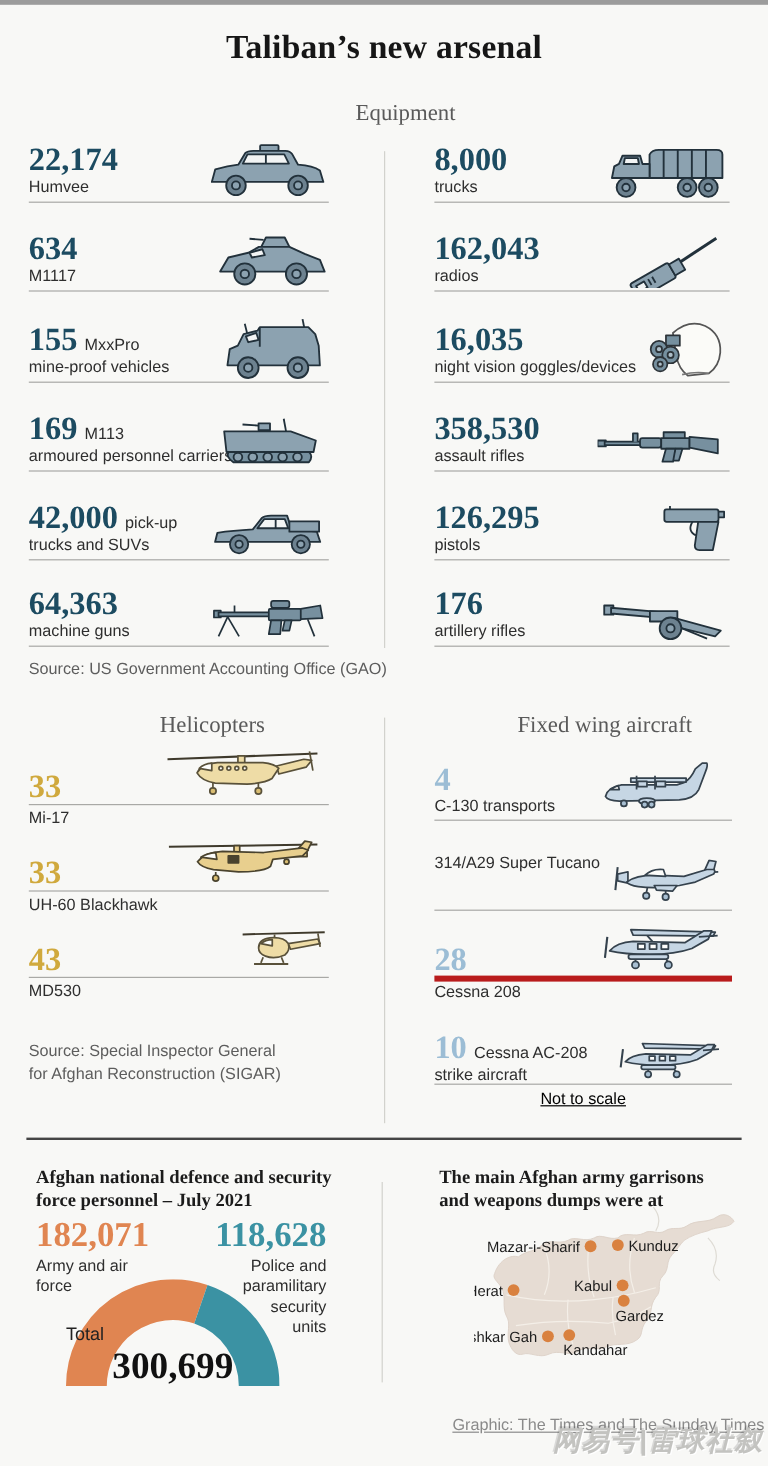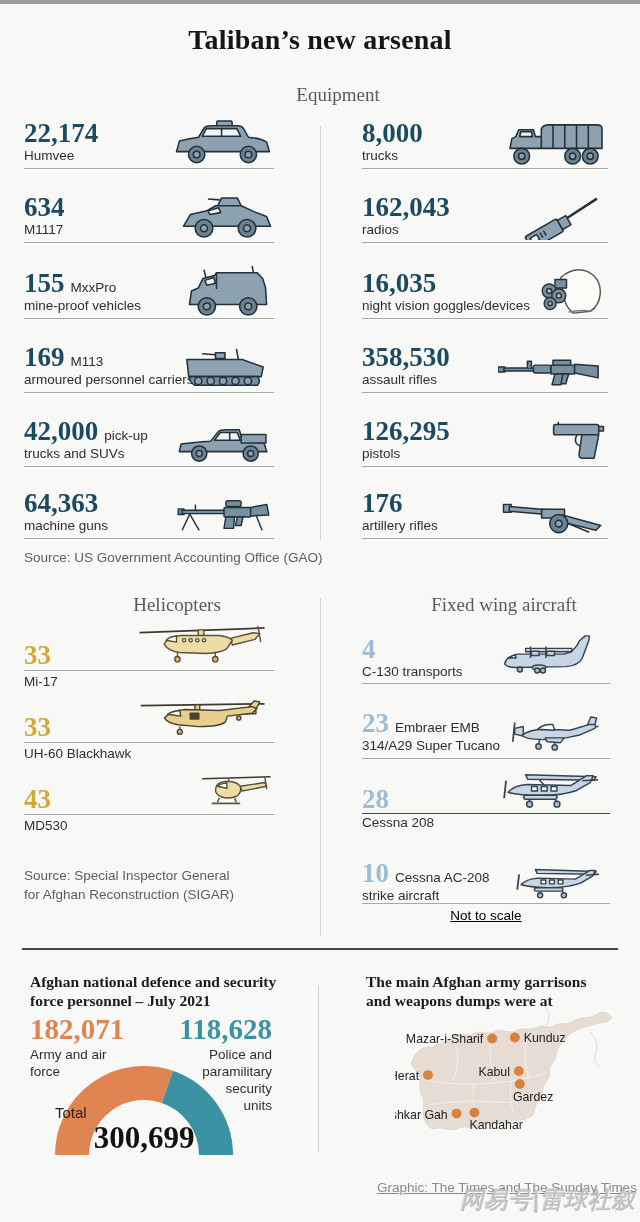--- a/index.html
+++ b/index.html
@@ -33,21 +33,21 @@
   .hrow{position:absolute;left:24px;width:250px;}
   .hrow .top{position:relative;height:38px;border-bottom:1px solid #a9a9a6;}
   .hrow .num{position:absolute;left:0;bottom:1px;color:#d0a93d;}
   .hrow .icn{bottom:3px;}
   .hrow .lbl{margin-top:3px;}
 
   
   .frow{position:absolute;left:362px;width:248px;}
   .frow .num{color:#9cbdd5;}
   .frow.above{border-bottom:1px solid #a9a9a6;}
-  .frow .top{position:relative;height:27px;border-bottom:1px solid #b91c1c;}
+  .frow .top{position:relative;height:27px;border-bottom:5px solid #b91c1c;}
   .frow .top .num{position:absolute;left:0;bottom:0;}
   .frow .top .icn{bottom:3px;}
 
   .src{position:absolute;left:24px;font-size:13.5px;line-height:19px;color:#5d5d5d;}
   #note-scale{position:absolute;left:362px;width:248px;top:908px;text-align:center;font-size:13.5px;color:#000000;text-decoration:underline;}
 
   #bigdiv{position:absolute;left:22px;top:948px;width:596px;height:2px;background:#454545;}
 
   .panel-head{position:absolute;font-family:"Liberation Serif",serif;font-weight:bold;
       font-size:15.5px;line-height:19px;color:#1b1b1b;}
@@ -370,24 +370,20 @@
       <line x1="33" y1="14" x2="33" y2="26"></line>
     <rect x="50" y="19" width="8" height="4.5"></rect>
       <line x1="49" y1="14" x2="49" y2="26"></line>
     <ellipse cx="42" cy="36" rx="7" ry="2.6"></ellipse>
     <circle cx="22" cy="38" r="2.6" fill="#a8bfd2"></circle>
       <circle cx="40" cy="39" r="2.6" fill="#a8bfd2"></circle>
       <circle cx="46" cy="39" r="2.6" fill="#a8bfd2"></circle>
   </svg>
 </div>
 <div class="frow above" style="top:710px;height:48px">
-  <div class="numline">
-      <span class="num">23</span>
-      <span class="sfx">Embraer EMB</span>
-    </div>
   <div class="lbl">314/A29 Super Tucano</div>
   <svg class="icn" width="102" height="40" viewBox="0 0 105 42" fill="#c6d6e4" stroke="#35424d" stroke-width="1.5" stroke-linejoin="round">
     <line x1="6" y1="7" x2="4" y2="27" stroke-width="1.8"></line>
     <path d="M6 13 L15 11 L15 21 L6 19 Z"></path>
     <path d="M82 10 L86 1 L92 2 L90 10 Z"></path>
     <line x1="74" y1="12" x2="94" y2="11"></line>
     <path d="M14 20 Q22 14 38 14 L64 15 L84 9 L90 9 Q92 10 90 13 L74 20 L60 23 Q40 26 24 24 Q16 23 14 20 Z"></path>
     <path d="M30 14 Q36 8 46 9 L48 15 Z" fill="#fdfdfb"></path>
     <path d="M38 23 L58 23 L54 28 L40 27 Z"></path>
     <line x1="32" y1="25" x2="31" y2="30"></line>

